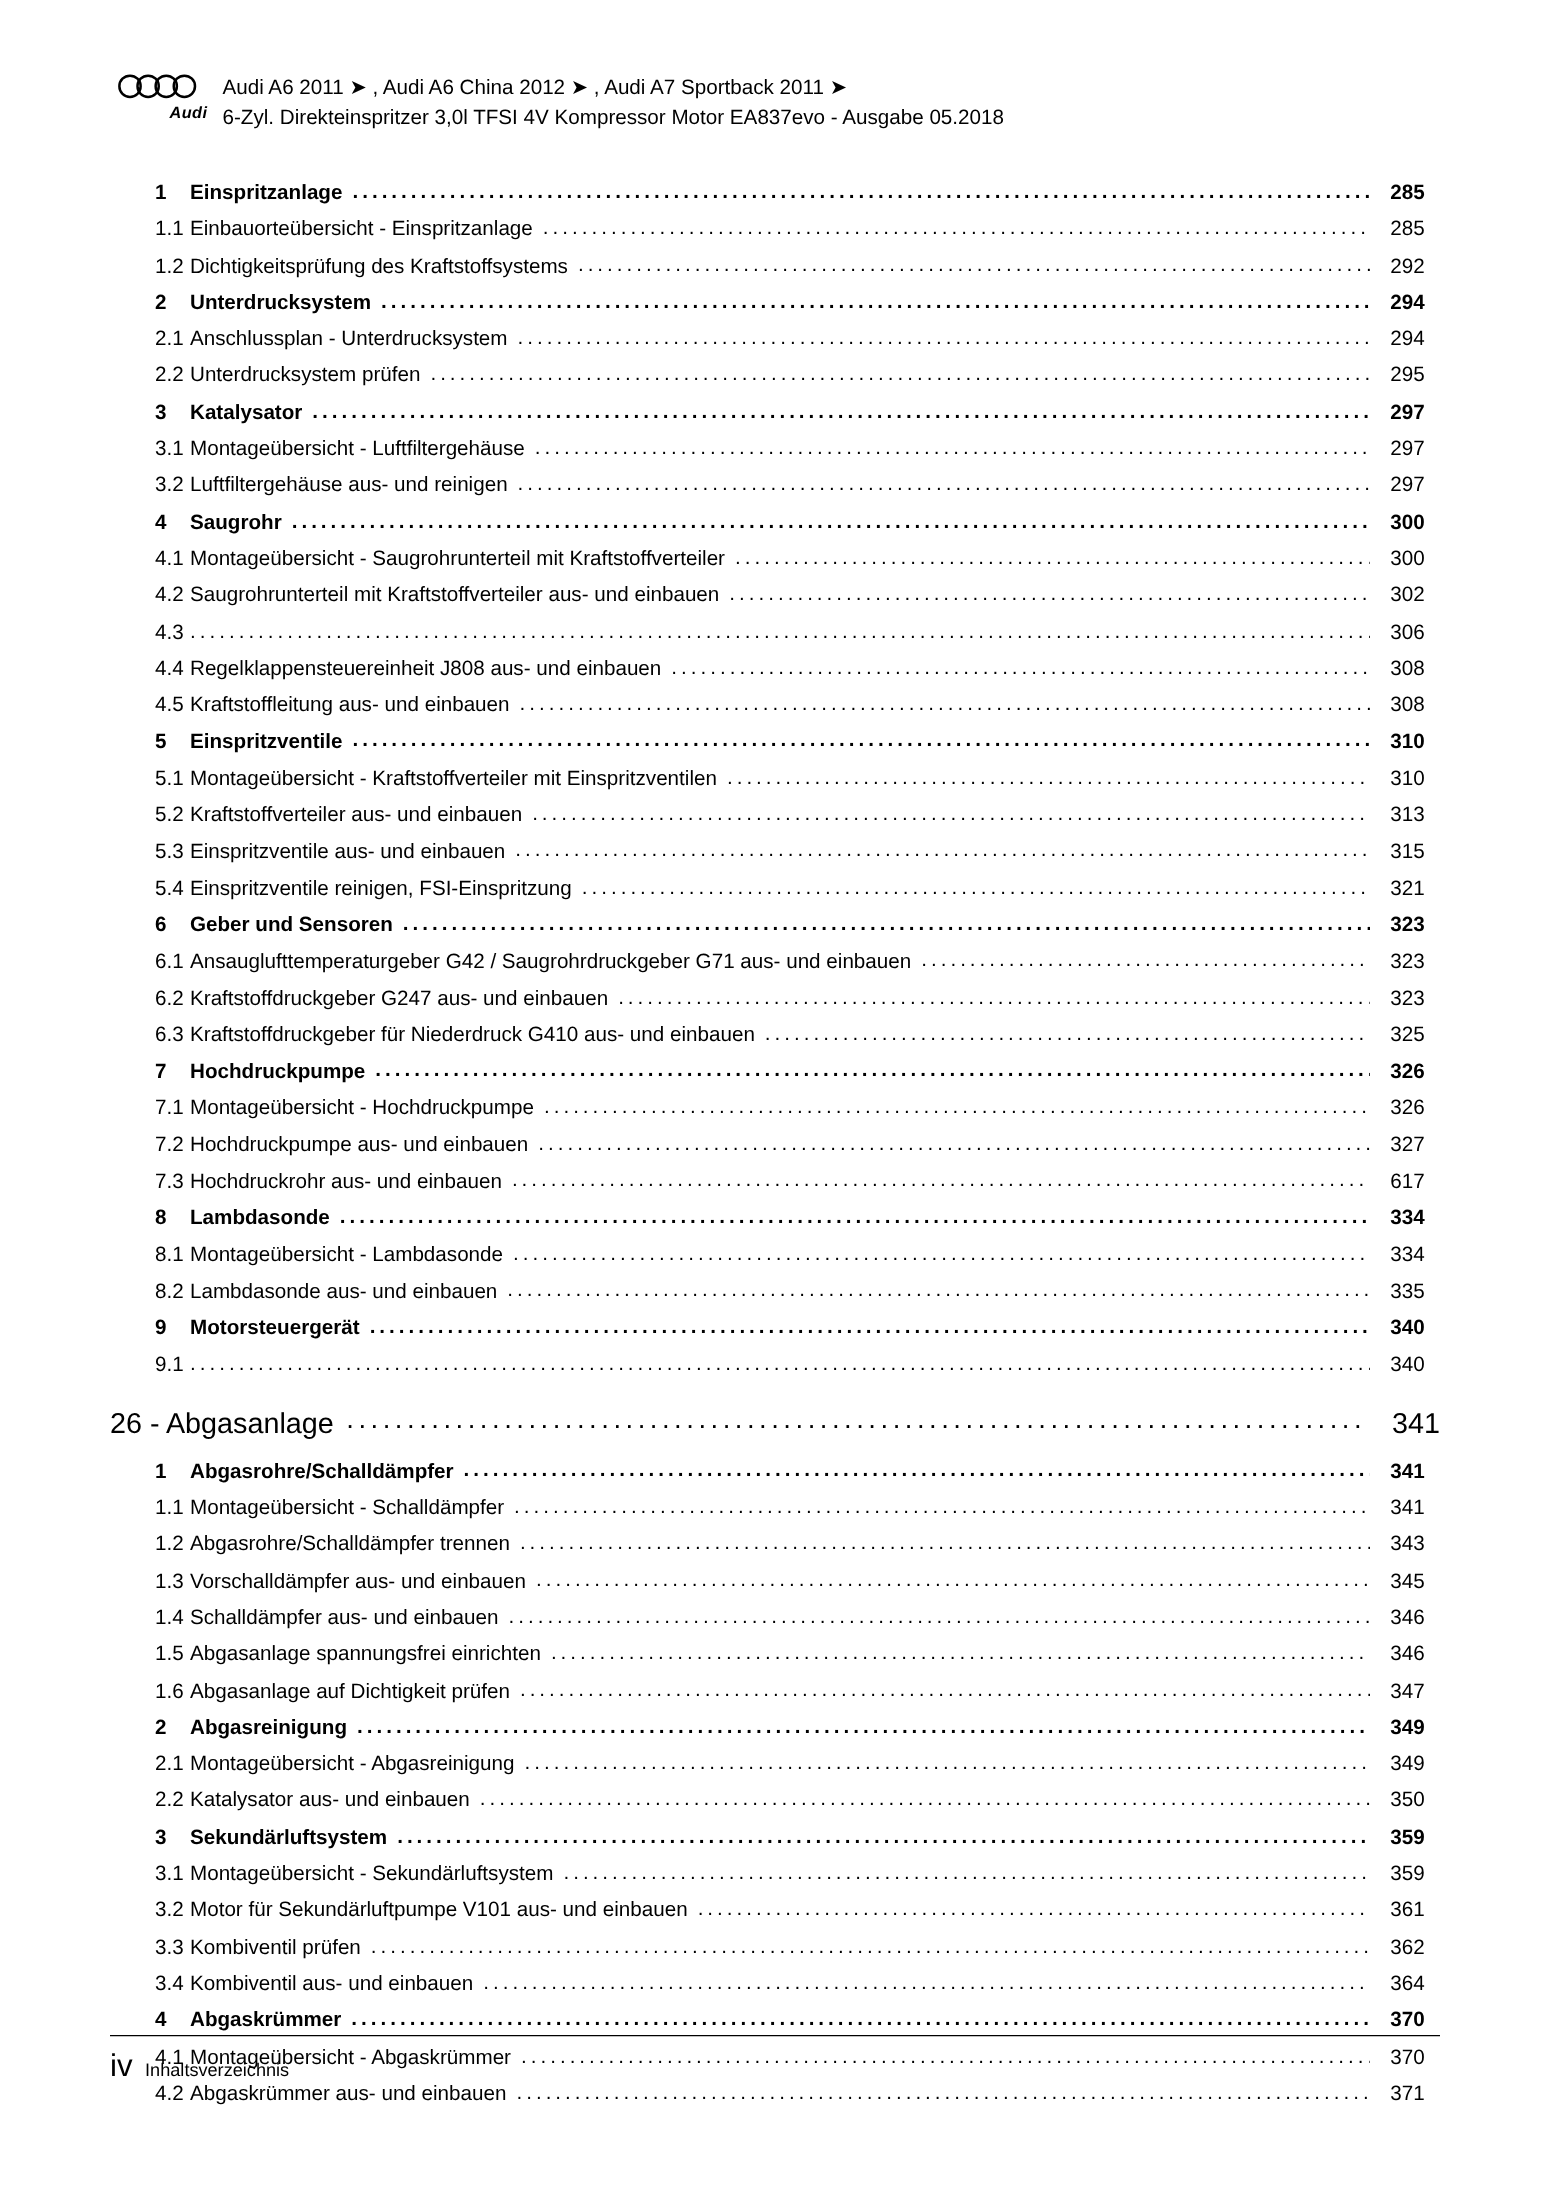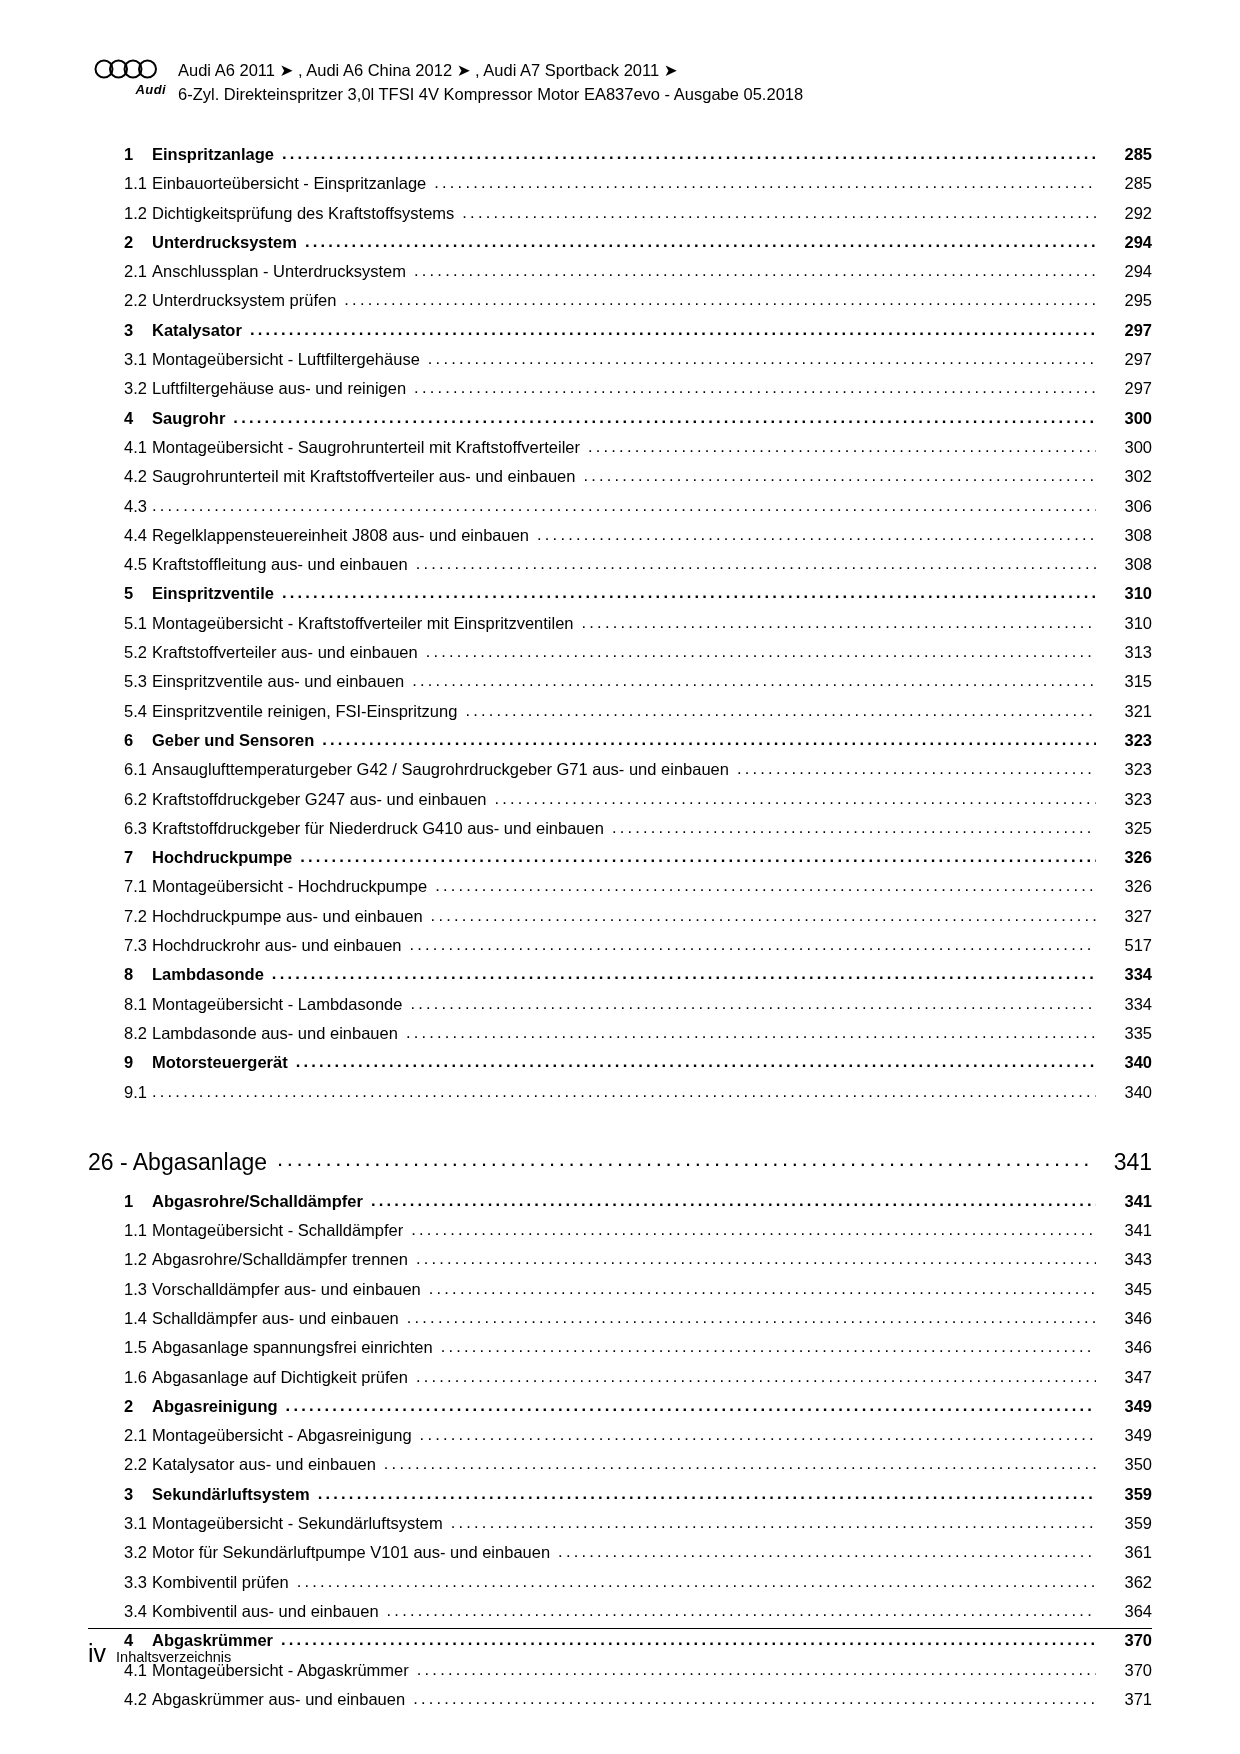--- a/index.html
+++ b/index.html
@@ -94,41 +94,41 @@
     white-space: nowrap;
     letter-spacing: 3.2px;
     font-size: 16.5px;
     color: #000;
     margin: 0 4px 0 0;
     transform: translateY(-1px);
   }
   .page-no {
     width: 52px;
     min-width: 52px;
-    text-align: right;
+    text-align: center;
   }
   .row.level1 {
     font-weight: bold;
   }
   .row.level1 .num {
     padding-left: 36px;
   }
   .row.level2 .num {
     padding-left: 36px;
   }
 
   
   .chapter-row {
     display: flex;
     align-items: center;
     font-size: 23px;
     line-height: 34px;
     font-weight: normal;
     white-space: nowrap;
-    margin-top: 38px;
+    margin-top: 14px;
     margin-bottom: 8px;
   }
   .chapter-row .chap-title {
     padding-left: 0px;
     padding-right: 10px;
   }
   .chapter-row .dots {
     letter-spacing: 3.6px;
     font-size: 22px;
     transform: translateY(-3px);
@@ -345,21 +345,21 @@
       <div class="row level2">
         <span class="num sub">7.2</span>
         <span class="label">Hochdruckpumpe aus- und einbauen</span>
         <span class="dots">................................................................................................................................................................</span>
         <span class="page-no">327</span>
       </div>
       <div class="row level2">
         <span class="num sub">7.3</span>
         <span class="label">Hochdruckrohr aus- und einbauen</span>
         <span class="dots">................................................................................................................................................................</span>
-        <span class="page-no">517</span>
+        <span class="page-no">617</span>
       </div>
       <div class="row level1">
         <span class="num">8</span>
         <span class="label">Lambdasonde</span>
         <span class="dots">................................................................................................................................................................</span>
         <span class="page-no">334</span>
       </div>
       <div class="row level2">
         <span class="num sub">8.1</span>
         <span class="label">Montageübersicht - Lambdasonde</span>

